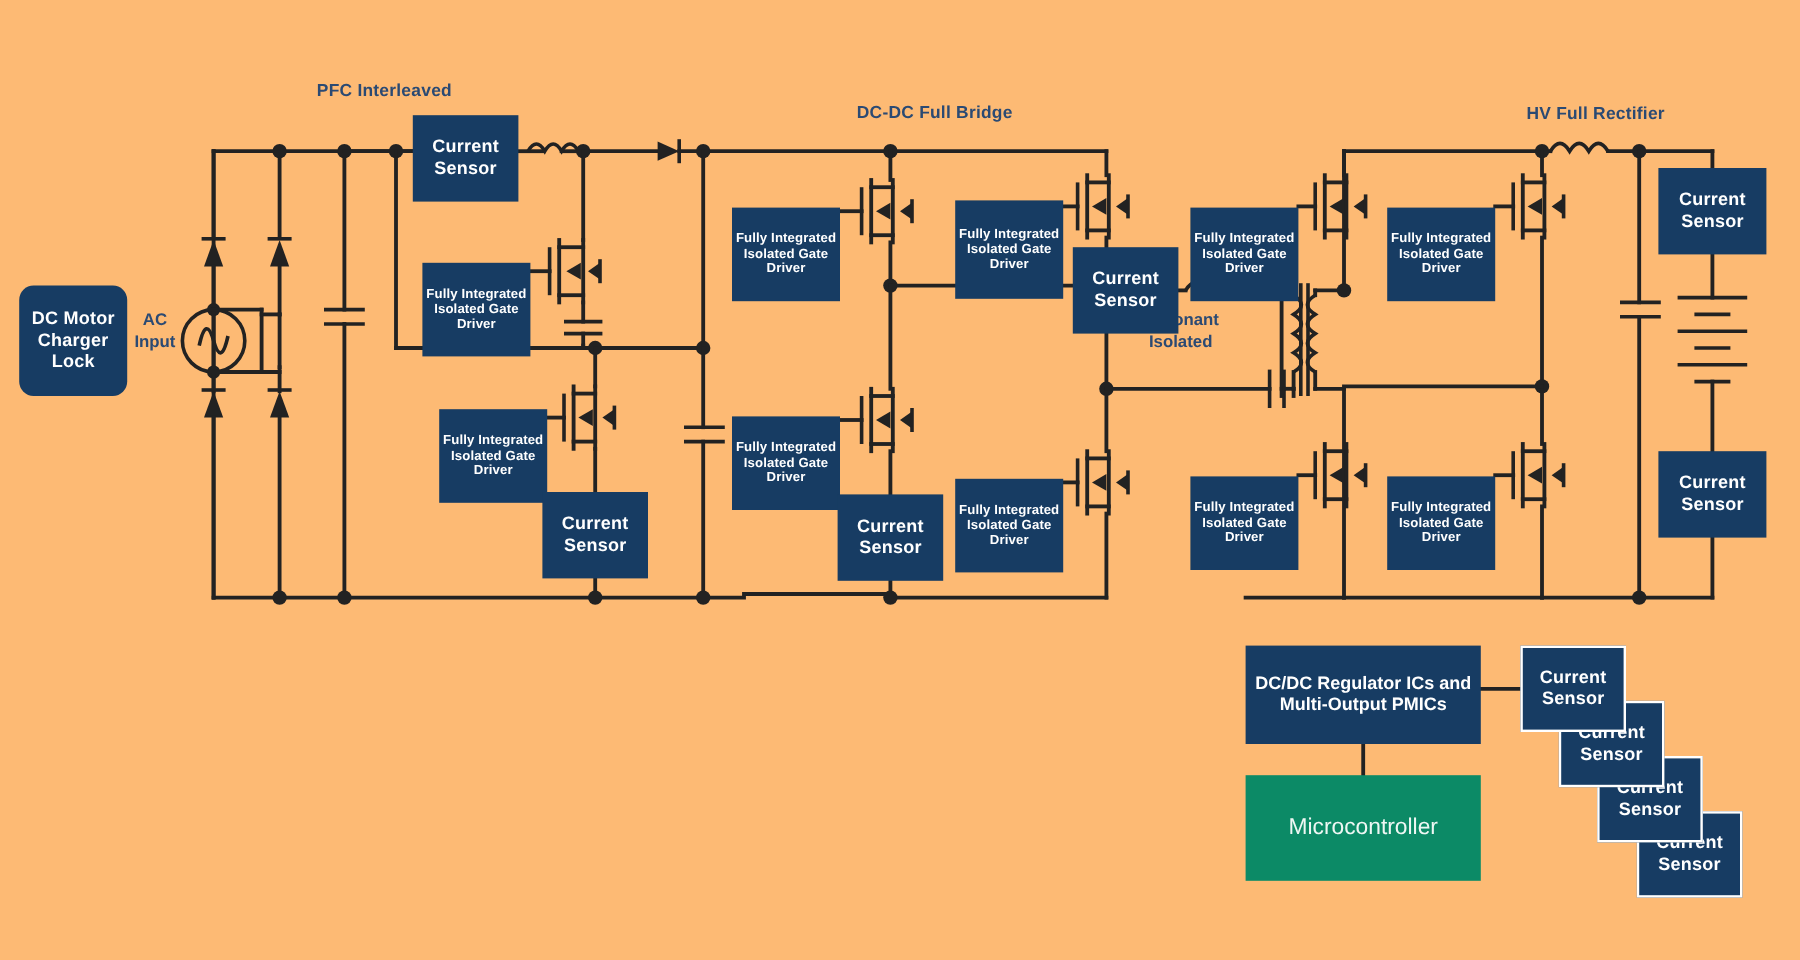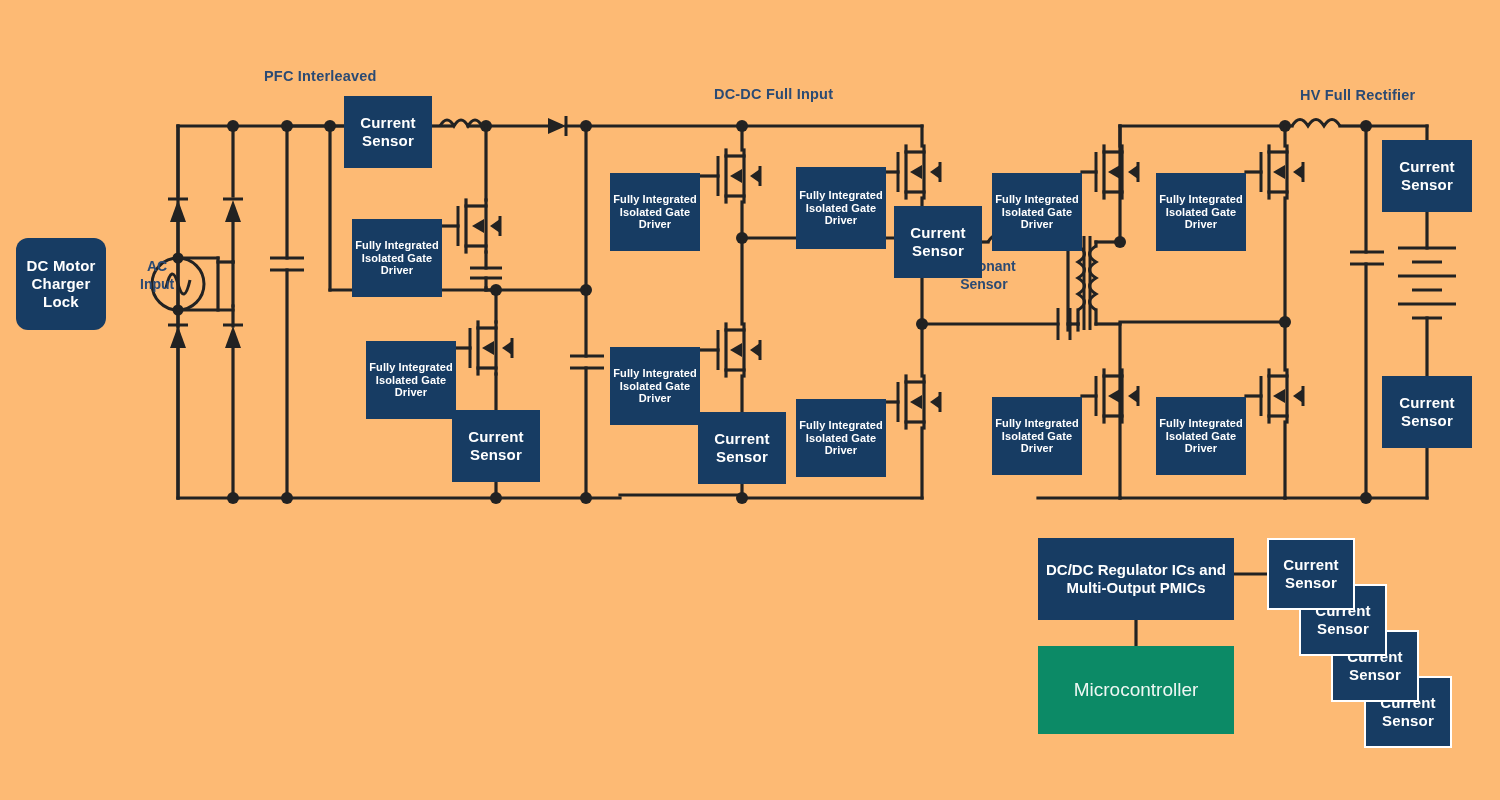--- a/index.html
+++ b/index.html
@@ -349,30 +349,30 @@
     <path class="w2" d="M1412,290 L1442,290"></path>
     <path class="w2" d="M1398,304 L1456,304"></path>
     <path class="w2" d="M1412,318 L1442,318"></path>
     <path class="w" d="M1427,318 L1427,376"></path>
 
     <path class="w" d="M1234,574 L1267,574"></path>
     <path class="w" d="M1136,620 L1136,646"></path>
   </svg>
 
   <div class="seclabel" style="left:264px; top:68px;">PFC Interleaved</div>
-  <div class="seclabel" style="left:714px; top:86px;">DC-DC Full Input</div>
-  <div class="seclabel" style="left:1300px; top:87px;">HV Full Rectifier</div>
-
-  <div class="inlabel" style="left:112px; top:258px;margin-left:28px;">
+  <div class="seclabel" style="left:714px; top:86px;">DC-DC Full Bridge</div>
+  <div class="seclabel" style="left:1272px; top:87px;">HV Full Rectifier</div>
+
+  <div class="inlabel" style="left:112px; top:258px;">
     <div>AC</div>
     <div>Input</div>
   </div>
   <div class="inlabel" style="left:952px; top:258px;">
     <div>Resonant</div>
-    <div>Sensor</div>
+    <div>Isolated</div>
   </div>
 
   <div class="blk big" style="left:16px; top:238px; width:90px; height:92px;border-radius:12px;">DC Motor Charger Lock</div>
 
   <div class="blk big" style="left:344px; top:96px; width:88px; height:72px;">Current Sensor</div>
   <div class="blk small" style="left:352px; top:186px; width:90px; height:78px;">Fully Integrated Isolated Gate Driver</div>
   <div class="blk small" style="left:366px; top:308px; width:90px; height:78px;">Fully Integrated Isolated Gate Driver</div>
   <div class="blk big" style="left:452px; top:410px; width:88px; height:72px;">Current Sensor</div>
 
   <div class="blk small" style="left:610px; top:140px; width:90px; height:78px;">Fully Integrated Isolated Gate Driver</div>

